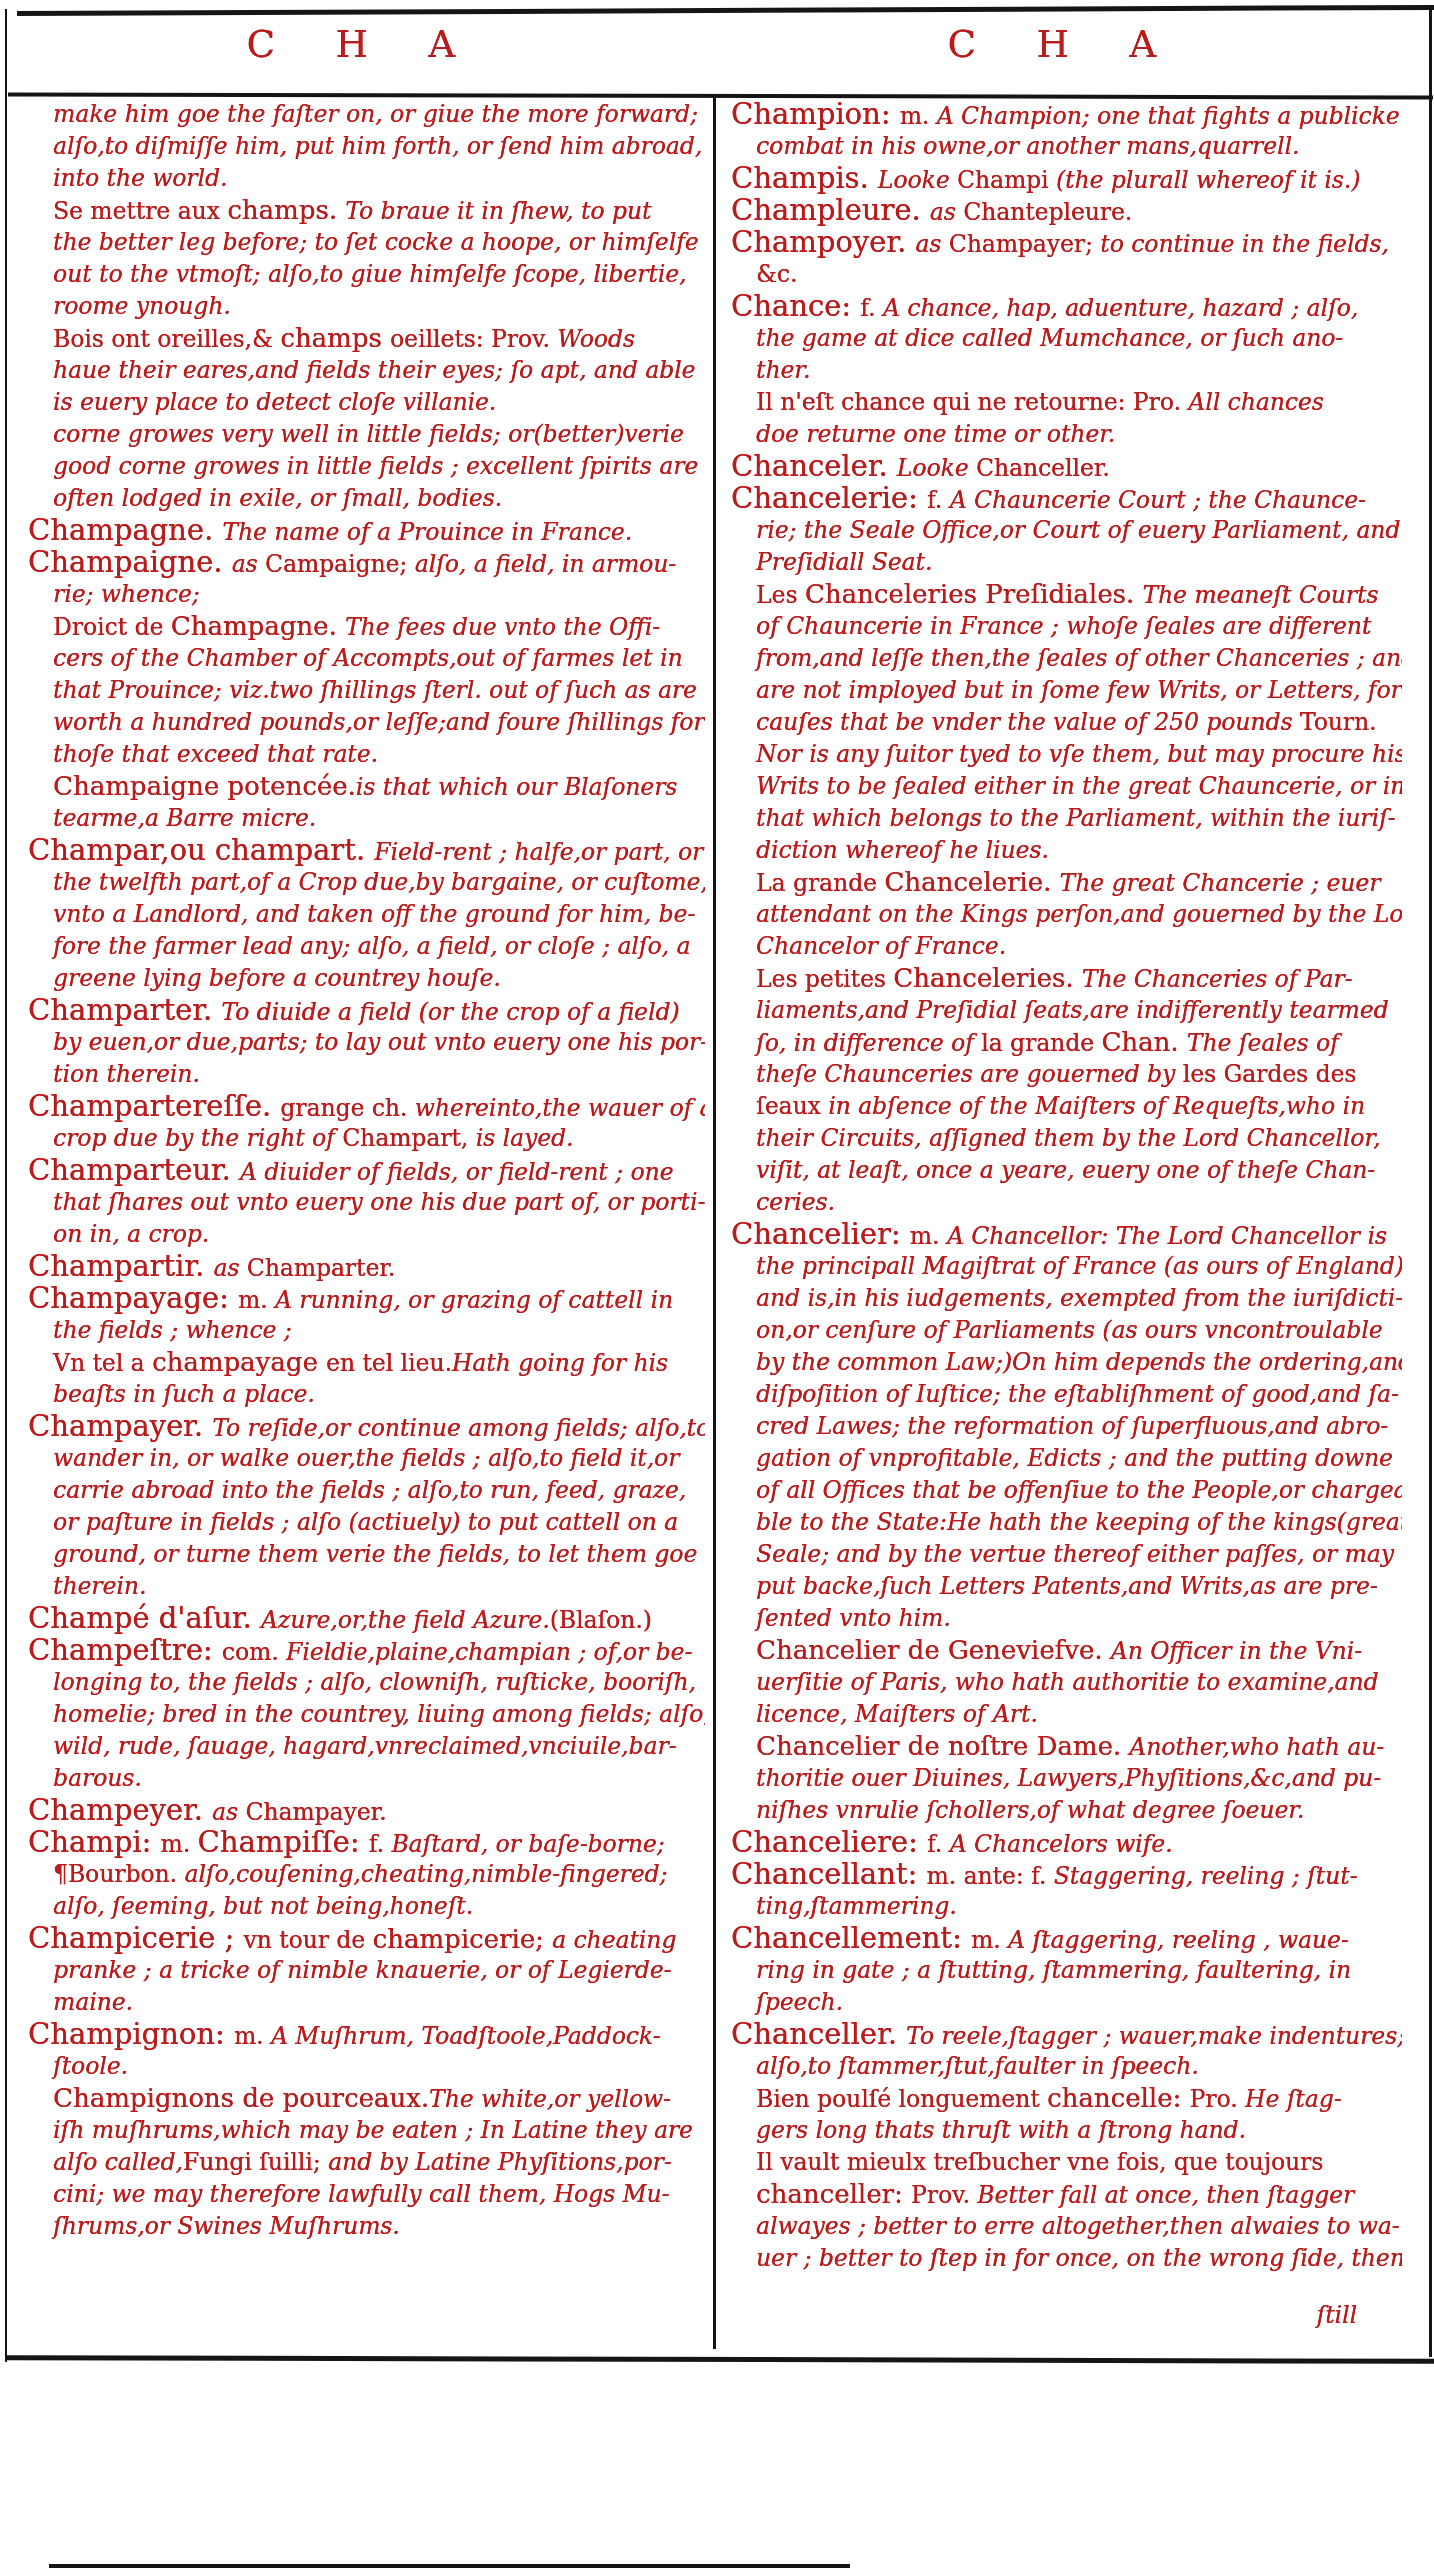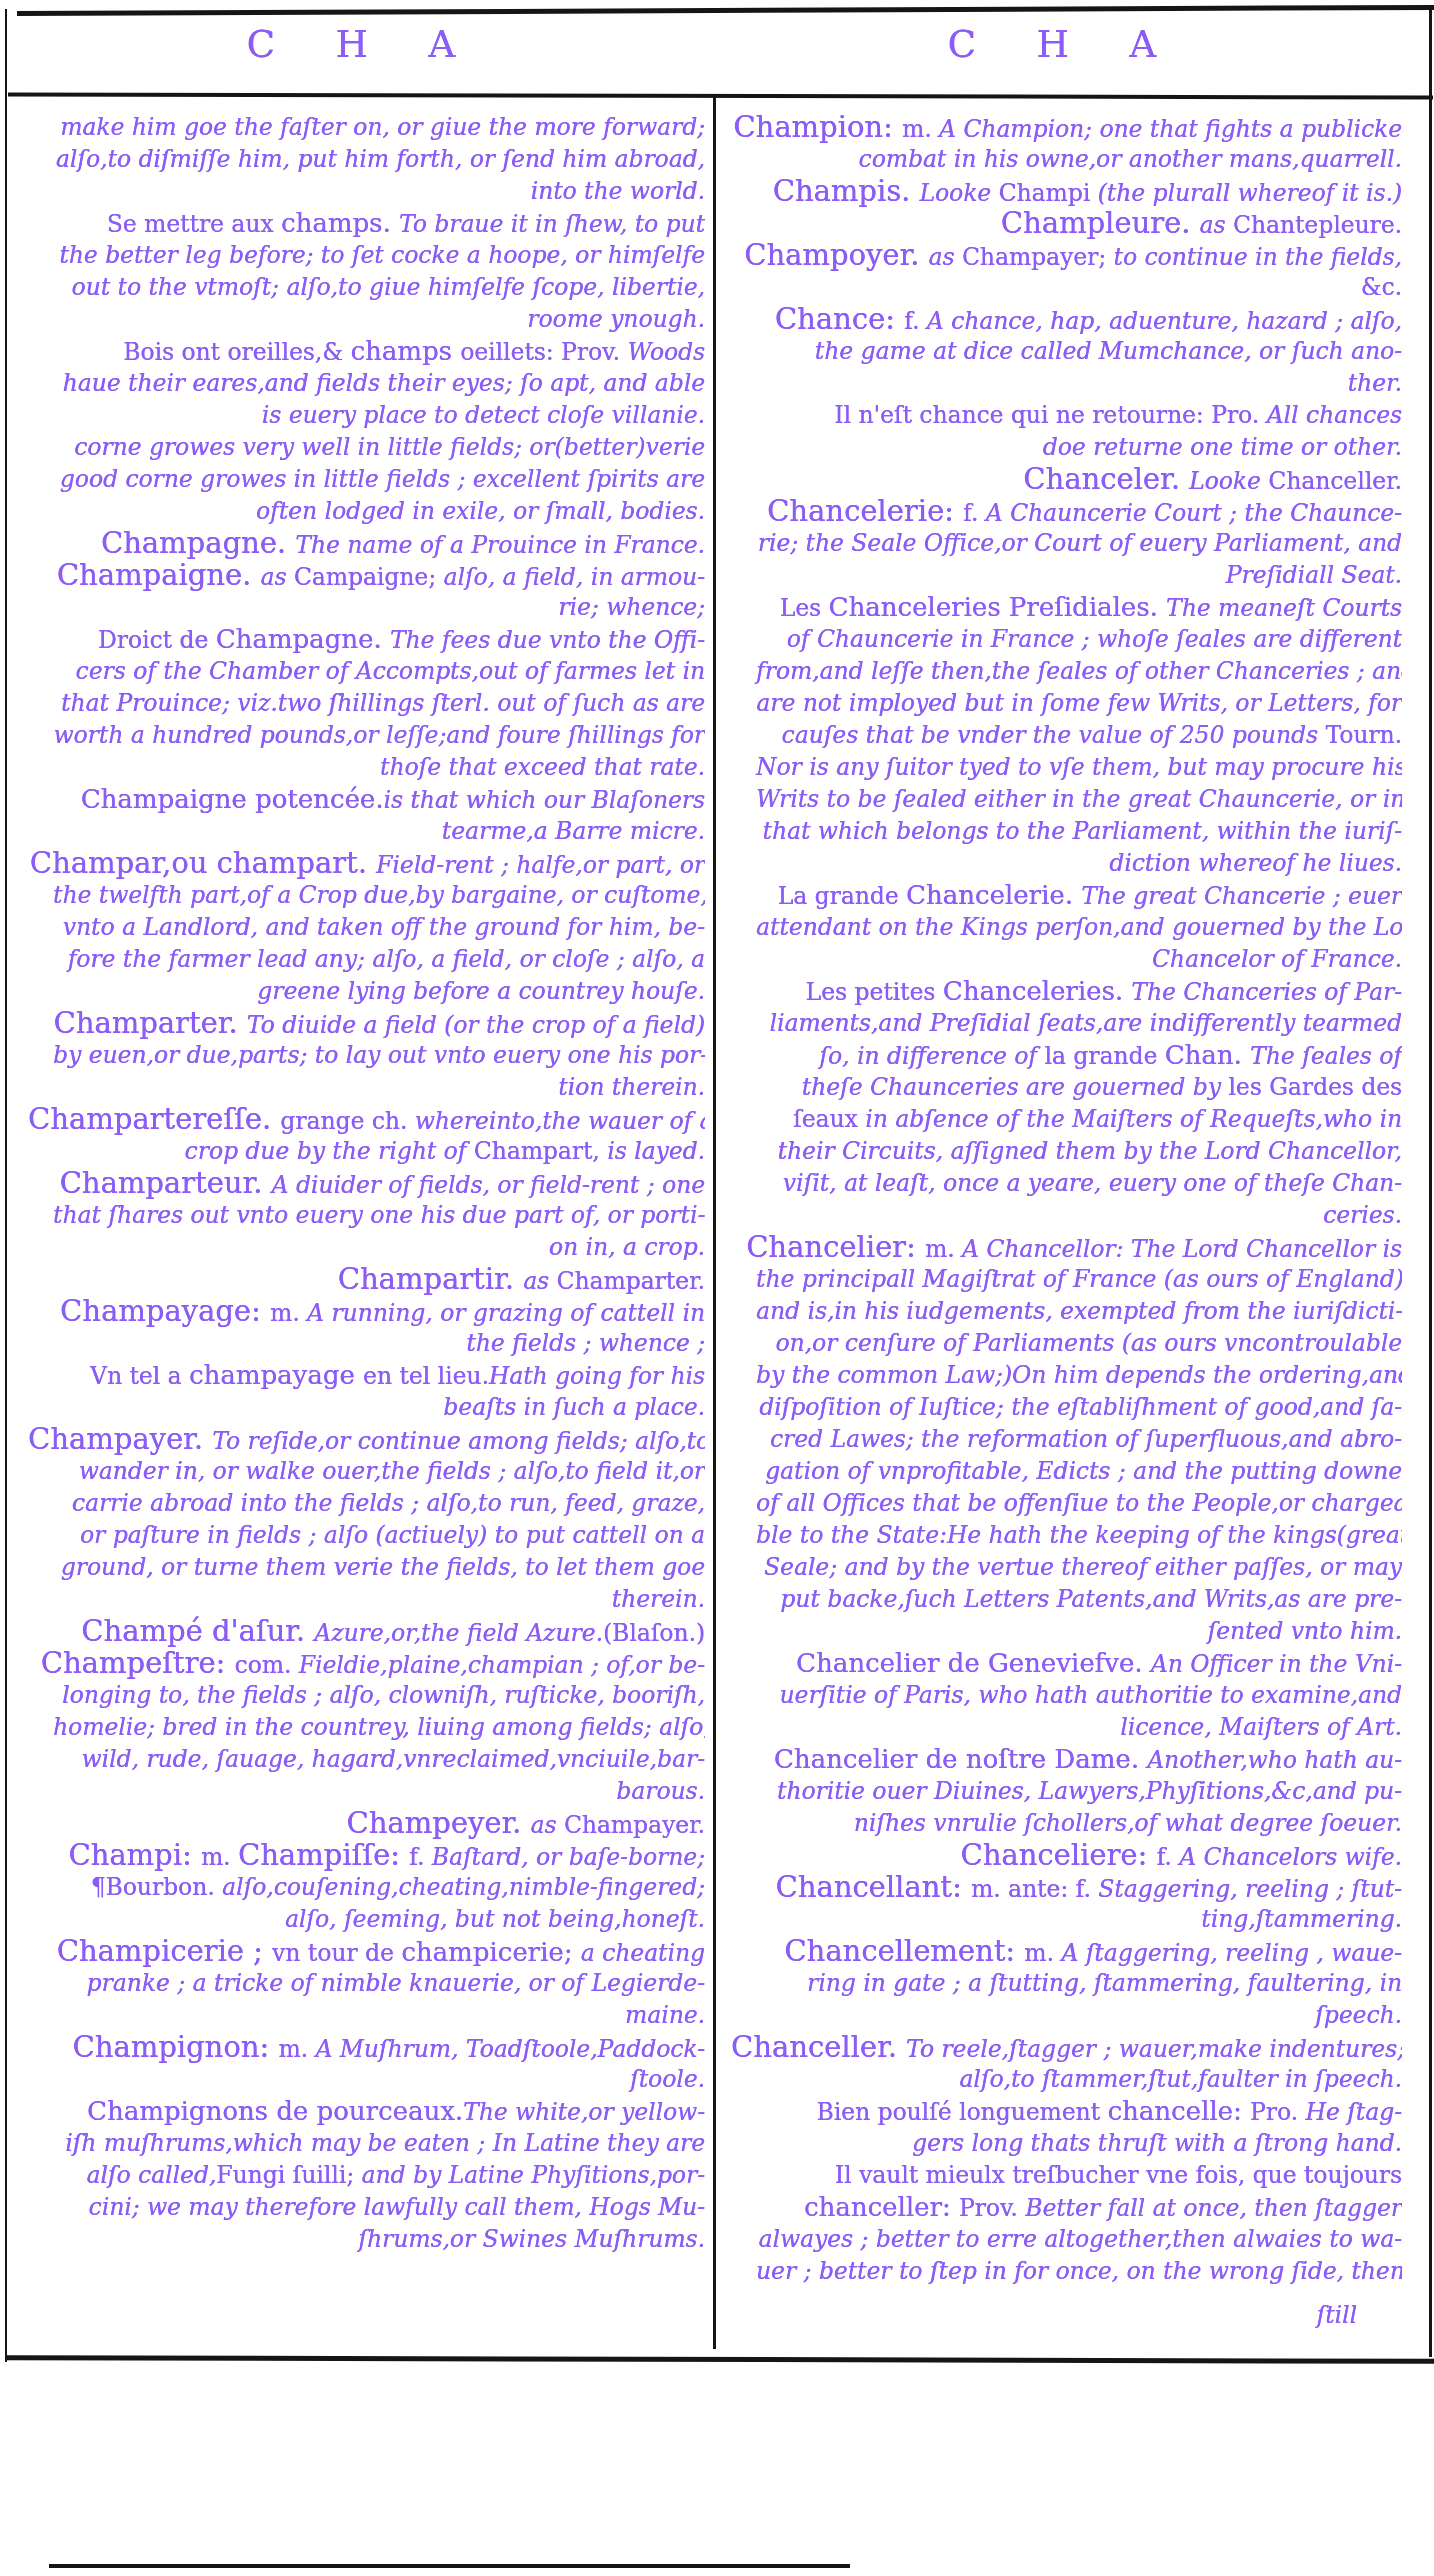--- a/index.html
+++ b/index.html
@@ -1,18 +1,18 @@
 <!DOCTYPE html>
 <html style="font-size:15px"><head>
 <meta charset="utf-8">
 <style>
   html,body { margin:0; padding:0; background:#ffffff; }
   .page {
     position:relative; width:1434px; height:2576px;
-    background:#ffffff; color:#8b5cf6; overflow:hidden;
+    background:#ffffff; color:#b91c1c; overflow:hidden;
     font-family:"DejaVu Serif","Liberation Serif",serif;
     text-shadow:0.3px 0.3px 0 currentColor;
   }
   
   .rule { position:absolute; background:#151515; }
   .rule-top        { left:17px;  top:7.5px;    width:1417px; height:4.7px; transform:rotate(-0.25deg); }
   .rule-head       { left:7.5px;   top:94px;  width:1425px; height:3.7px; transform:rotate(0.12deg); }
   .rule-bottom     { left:5.6px;   top:2357px; width:1429px; height:4.7px; transform:rotate(0.15deg); }
   .rule-left       { left:4.7px;   top:9.4px;   width:2.8px;    height:2353px; }
   .rule-right      { left:1429px;top:9.4px;   width:2.8px;    height:2348px; }
@@ -20,21 +20,21 @@
   .rule-next-page  { left:49px;  top:2564px; width:801px;  height:3.7px; }
 
   .running-head {
     position:absolute; top:20.6px; height:47px; line-height:47px;
     font-size:37px; letter-spacing:24.4px; text-align:center;
     font-family:"DejaVu Serif","Liberation Serif",serif;
   }
   .running-head.left  { left:28px;  width:670px; }
   .running-head.right { left:731px; width:666px; }
 
-  .column { position:absolute; top:111px; overflow:hidden;text-align:right; }
+  .column { position:absolute; top:98px; overflow:hidden; }
   .column.left  { left:28px;  width:677px; }
   .column.right { left:731px; width:671px; }
 
   .entry { margin:0; padding:0; }
   .line  { height:32px; line-height:32px; padding-left:25px; white-space:nowrap; }
   .entry:not(.sub) .line.first { padding-left:0; }
 
   .seg-h { font-size:29px; }                      
   .seg-b { font-size:26px; }                      
   .seg-r { font-size:23.4px; }                      

